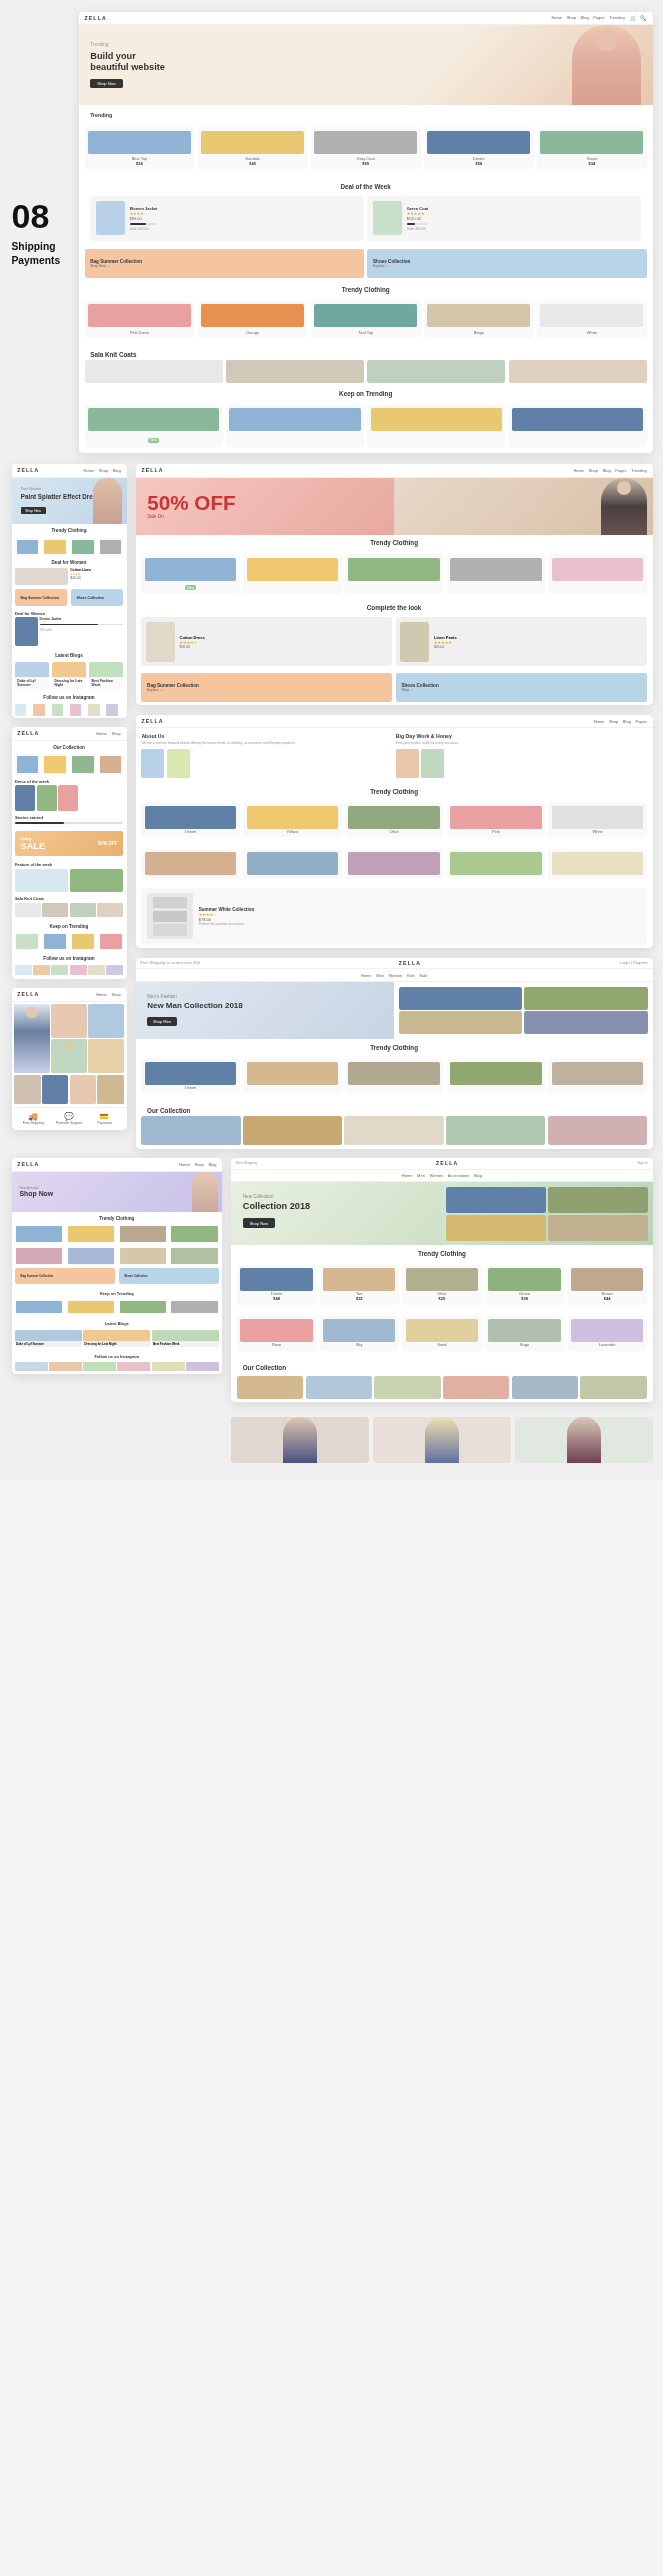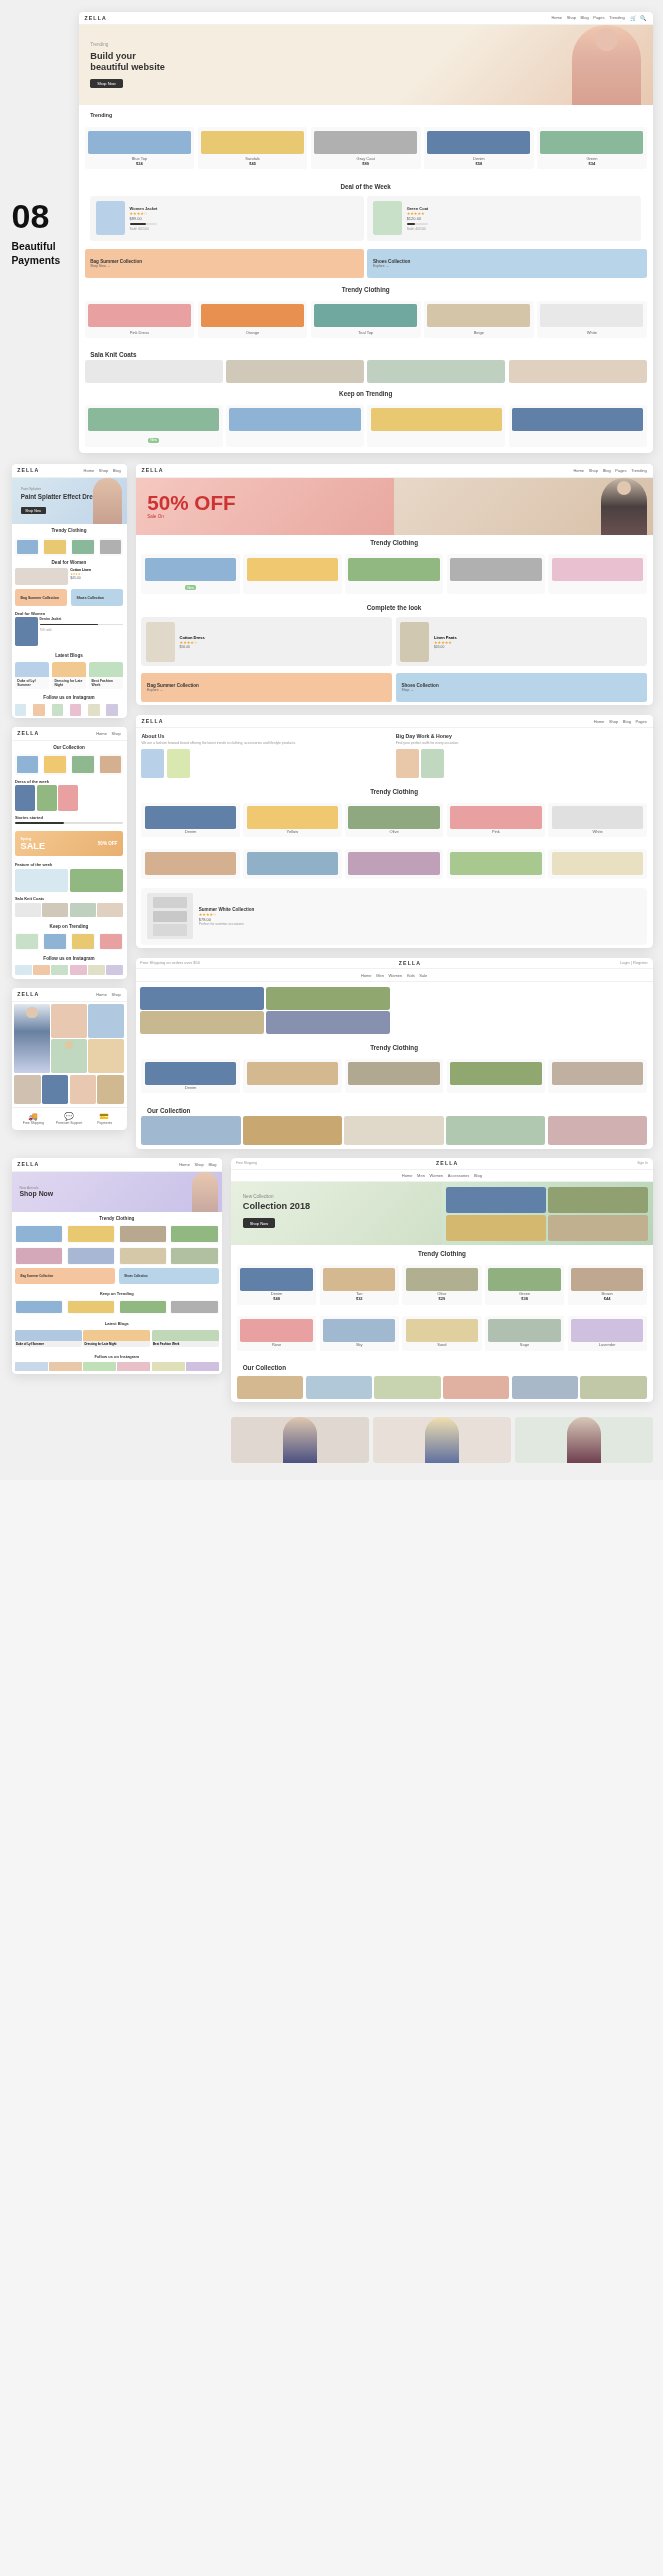--- a/index.html
+++ b/index.html
@@ -335,21 +335,21 @@
   </style>
 </head>
 <body>
 
 <div class="page-wrapper">
 
   <div class="header-section">
     <div class="header-left">
       <div class="page-num">08</div>
       <div class="subtitle">
-        <span>Beautiful</span><br>
+        <span>Shipping</span><br>
         <span>Payments</span>
       </div>
     </div>
 
     <div class="site-preview" style="flex:1; margin-left:5.7px;">
       <div class="nav-bar">
         <span class="nav-logo">ZELLA</span>
         <div class="nav-links">
           <span class="nav-link">Home</span>
           <span class="nav-link">Shop</span>
@@ -926,20 +926,25 @@
           <div class="nav-links" style="margin:0 auto;">
             <span class="nav-link">Home</span>
             <span class="nav-link">Men</span>
             <span class="nav-link">Women</span>
             <span class="nav-link">Kids</span>
             <span class="nav-link">Sale</span>
           </div>
         </div>
 
         <div style="display:grid;grid-template-columns:1fr 1fr;min-height:57px;">
+          <div style="background:linear-gradient(135deg,#e0e8f0 0%,#c8d4e4 100%);padding:11.5px;">
+            <div style="font-size:4.6px;color:#888;margin-bottom:2.3px;">Men's Fashion</div>
+            <div style="font-size:8px;font-weight:900;color:#333;line-height:1.2;">New Man Collection 2018</div>
+            <div style="margin-top:4.6px;"><button style="background:#333;color:#fff;border:none;padding:2.3px 5.7px;border-radius:1.7px;font-size:4px;cursor:pointer;">Shop Men</button></div>
+          </div>
           <div style="display:grid;grid-template-columns:1fr 1fr;gap:1.7px;padding:4.6px;">
             <div style="background:#6080a8;border-radius:2.3px;"></div>
             <div style="background:#90a870;border-radius:2.3px;"></div>
             <div style="background:#c8b890;border-radius:2.3px;"></div>
             <div style="background:#8890b0;border-radius:2.3px;"></div>
           </div>
         </div>
 
         <div class="section-title">Trendy Clothing</div>
         <div class="product-grid product-grid-5">

